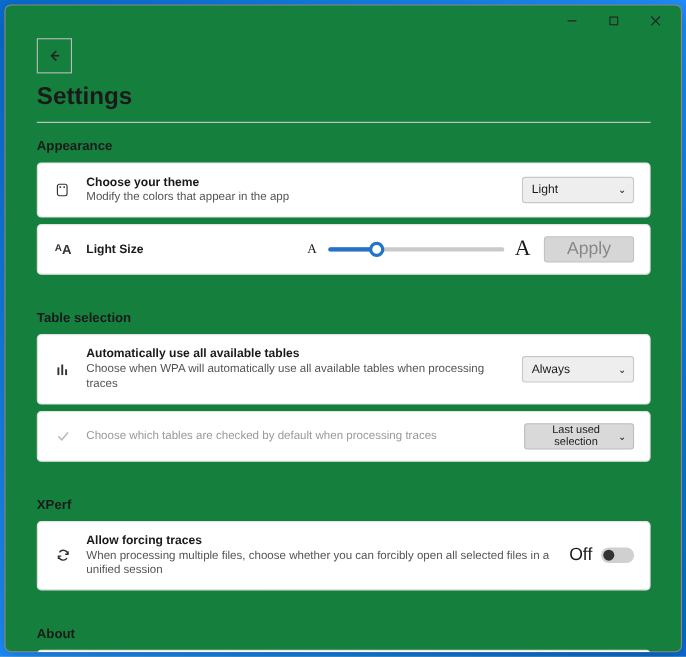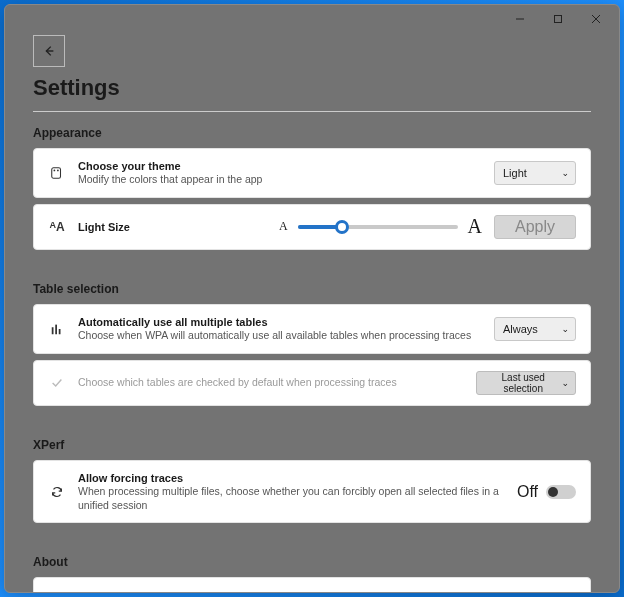--- a/index.html
+++ b/index.html
@@ -5,21 +5,21 @@
   * { box-sizing: border-box; }
   html, body { margin:0; padding:0; }
   body {
     font-family: "Segoe UI", -apple-system, sans-serif;
     background: linear-gradient(135deg, #0a6ed1 0%, #1e90ff 50%, #0a6ed1 100%);
     width: 624px; height: 597px; overflow: hidden;
     font-size: 12px; color:#1a1a1a;
   }
   .window {
     position:absolute; inset:4px;
-    background:#737373;
+    background:#15803d;
     border:1px solid #888;
     border-radius:6px;
     display:flex; flex-direction:column;
     box-shadow:0 4px 20px rgba(0,0,0,.25);
   }
   .titlebar {
     height:28px; display:flex; justify-content:flex-end; align-items:center;
     padding-right:4px;
   }
   .winbtn {
@@ -43,21 +43,21 @@
     background:#fff; border:1px solid #e3e3e3; border-radius:4px;
     padding:10px 14px; margin-bottom:6px;
     display:flex; align-items:center; gap:12px;
   }
   .cardicon { width:18px; display:flex; justify-content:center; color:#333; }
   .cardtext { flex:1; min-width:0; }
   .cardtext .t { font-size:11px; font-weight:600; line-height:1.3; }
   .cardtext .d { font-size:10.5px; color:#555; line-height:1.3; }
   .cardtext.disabled .t, .cardtext.disabled .d { color:#9a9a9a; }
   .combo {
-    width:82px; height:24px; background:#eee; border:1px solid #c8c8c8; border-radius:3px;
+    width:102px; height:24px; background:#eee; border:1px solid #c8c8c8; border-radius:3px;
     display:flex; align-items:center; justify-content:space-between;
     padding:0 6px 0 8px; font-size:11px;
   }
   .combo.wide { width:100px; }
   .combo.dark { background:#d9d9d9; border-color:#bcbcbc; }
   .btn {
     width:82px; height:24px; background:#d6d6d6; border:1px solid #c2c2c2; border-radius:3px;
     display:flex; align-items:center; justify-content:center; font-size:16px; color:#888;
   }
   .slider-area { display:flex; align-items:center; gap:10px; }
@@ -164,21 +164,21 @@
 
     <div class="card">
       <div class="cardicon">
         <svg width="14" height="14" viewBox="0 0 16 16">
             <rect x="2" y="6" width="2" height="8" fill="#333"></rect>
             <rect x="6" y="3" width="2" height="11" fill="#333"></rect>
             <rect x="10" y="8" width="2" height="6" fill="#333"></rect>
           </svg>
       </div>
       <div class="cardtext">
-        <div class="t">Automatically use all multiple tables</div>
+        <div class="t">Automatically use all available tables</div>
         <div class="d">Choose when WPA will automatically use all available tables when processing traces</div>
       </div>
       <div class="combo">
         <span>Always</span>
         <span class="chevdown">⌄</span>
       </div>
     </div>
 
     <div class="card">
       <div class="cardicon" style="color:#bbb;">

